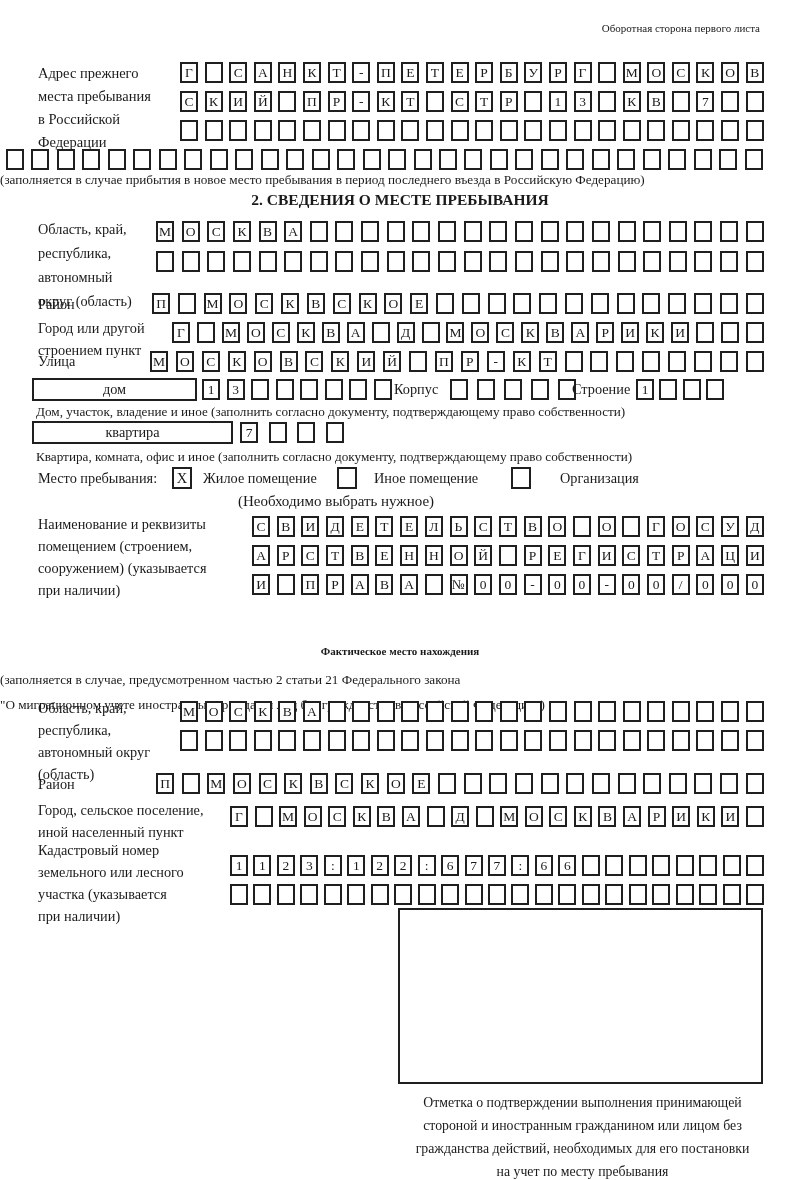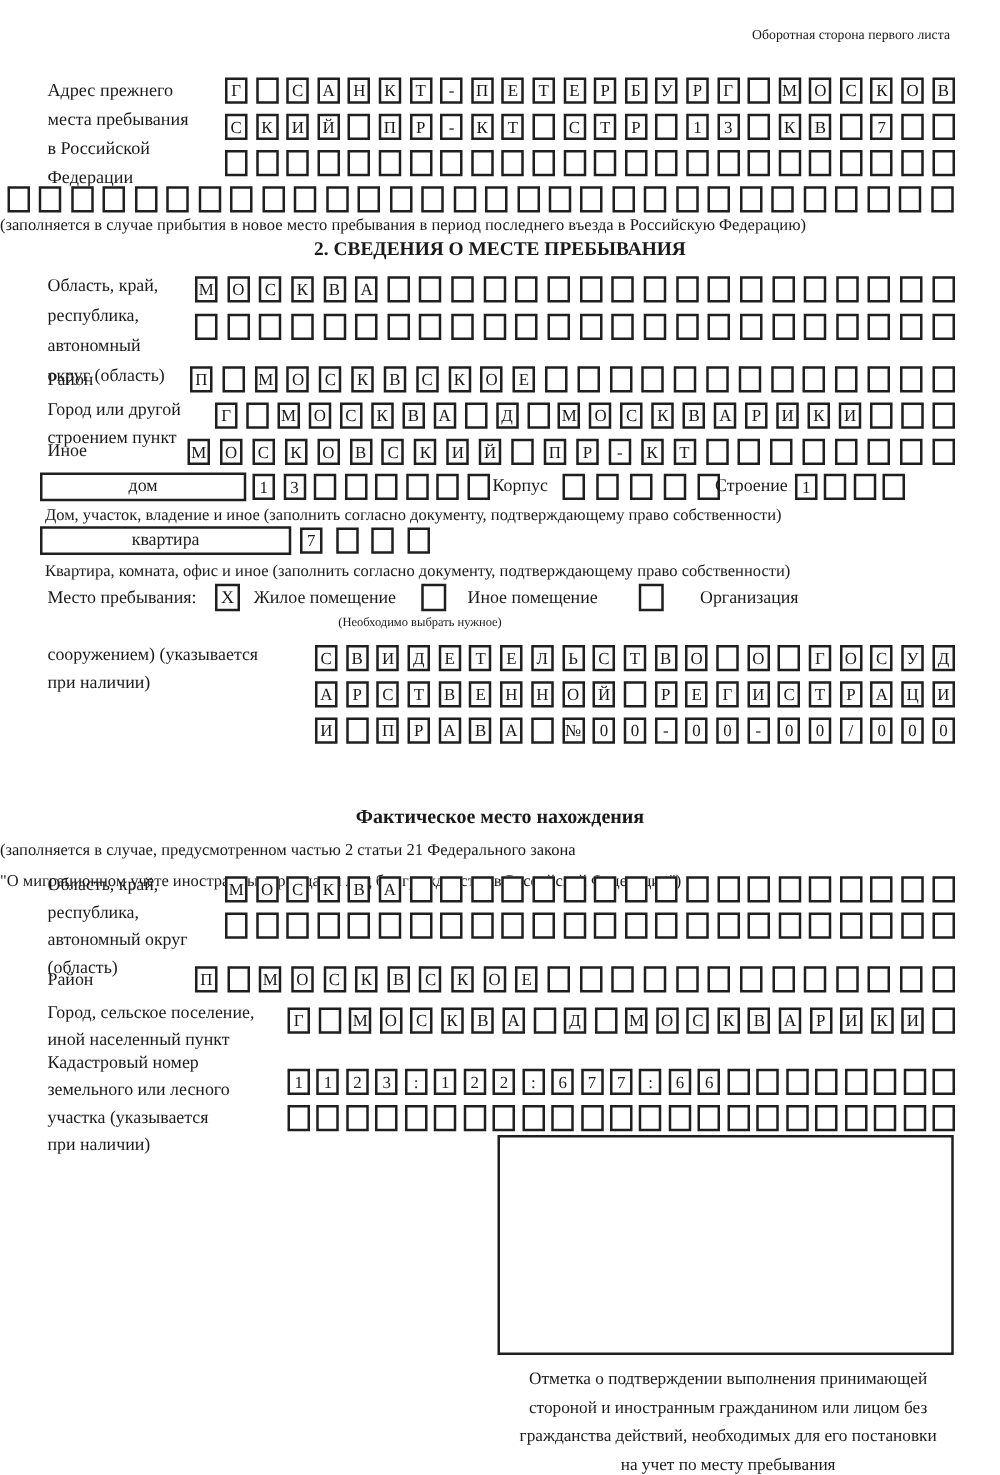--- a/index.html
+++ b/index.html
@@ -56,27 +56,27 @@
   .apt-box{left:32px;top:421px;width:201px;}
   .apt-cells{left:240px;top:422px;width:104px;}
   .apt-note{left:36px;top:449px;text-align:left;width:760px;}
   .stay-label{left:38px;top:470px;}
   .cb1{left:172px;top:467px;}
   .opt1{left:203px;top:470px;}
   .cb2{left:337px;top:467px;}
   .opt2{left:374px;top:470px;}
   .cb3{left:511px;top:467px;}
   .opt3{left:560px;top:470px;}
-  .stay-note{left:144px;top:493px;width:384px;text-align:center;font-size:10px;white-space:nowrap;}
+  .stay-note{left:144px;top:493px;width:384px;text-align:center;font-size:15px;white-space:nowrap;}
   .doc-label{left:38px;top:513px;font-size:14.3px;line-height:22px;}
   .doc-r1{left:252px;top:516px;width:512px;}
   .doc-r2{left:252px;top:545px;width:512px;}
   .doc-r3{left:252px;top:574px;width:512px;}
   
-  .fact-title{top:645px;font-size:16px;}
+  .fact-title{top:645px;font-size:11px;}
   .fact-note1{top:672px;}
   .fact-note2{top:697px;}
   .reg2-label{left:38px;top:697px;font-size:14.3px;line-height:22px;}
   .reg2-r1{left:180px;top:701px;width:584px;}
   .reg2-r2{left:180px;top:730px;width:584px;}
   .dist2-label{left:38px;top:776px;}
   .dist2-row{left:156px;top:773px;width:608px;}
   .city2-label{left:38px;top:799px;font-size:14.3px;line-height:22px;}
   .city2-row{left:230px;top:806px;width:534px;}
   .cad-label{left:38px;top:839px;font-size:14.3px;line-height:22px;}
@@ -321,21 +321,21 @@
     <div class="cell">А</div>
     <div class="cell">Р</div>
     <div class="cell">И</div>
     <div class="cell">К</div>
     <div class="cell">И</div>
     <div class="cell"></div>
     <div class="cell"></div>
     <div class="cell"></div>
   </div>
 
-<div class="abs lbl street-label">Иное</div>
+<div class="abs lbl street-label">Улица</div>
 <div class="abs cells street-row">
     <div class="cell">М</div>
     <div class="cell">О</div>
     <div class="cell">С</div>
     <div class="cell">К</div>
     <div class="cell">О</div>
     <div class="cell">В</div>
     <div class="cell">С</div>
     <div class="cell">К</div>
     <div class="cell">И</div>
@@ -396,20 +396,22 @@
 <div class="abs lbl stay-label">Место пребывания:</div>
 <div class="abs cb cb1">X</div>
 <div class="abs lbl opt1">Жилое помещение</div>
 <div class="abs cb cb2"></div>
 <div class="abs lbl opt2">Иное помещение</div>
 <div class="abs cb cb3"></div>
 <div class="abs lbl opt3">Организация</div>
 <div class="abs stay-note">(Необходимо выбрать нужное)</div>
 
 <div class="abs doc-label lines">
+  <div>Наименование и реквизиты</div>
+  <div>помещением (строением,</div>
   <div>сооружением) (указывается</div>
   <div>при наличии)</div>
 </div>
 <div class="abs cells doc-r1">
     <div class="cell">С</div>
     <div class="cell">В</div>
     <div class="cell">И</div>
     <div class="cell">Д</div>
     <div class="cell">Е</div>
     <div class="cell">Т</div>

